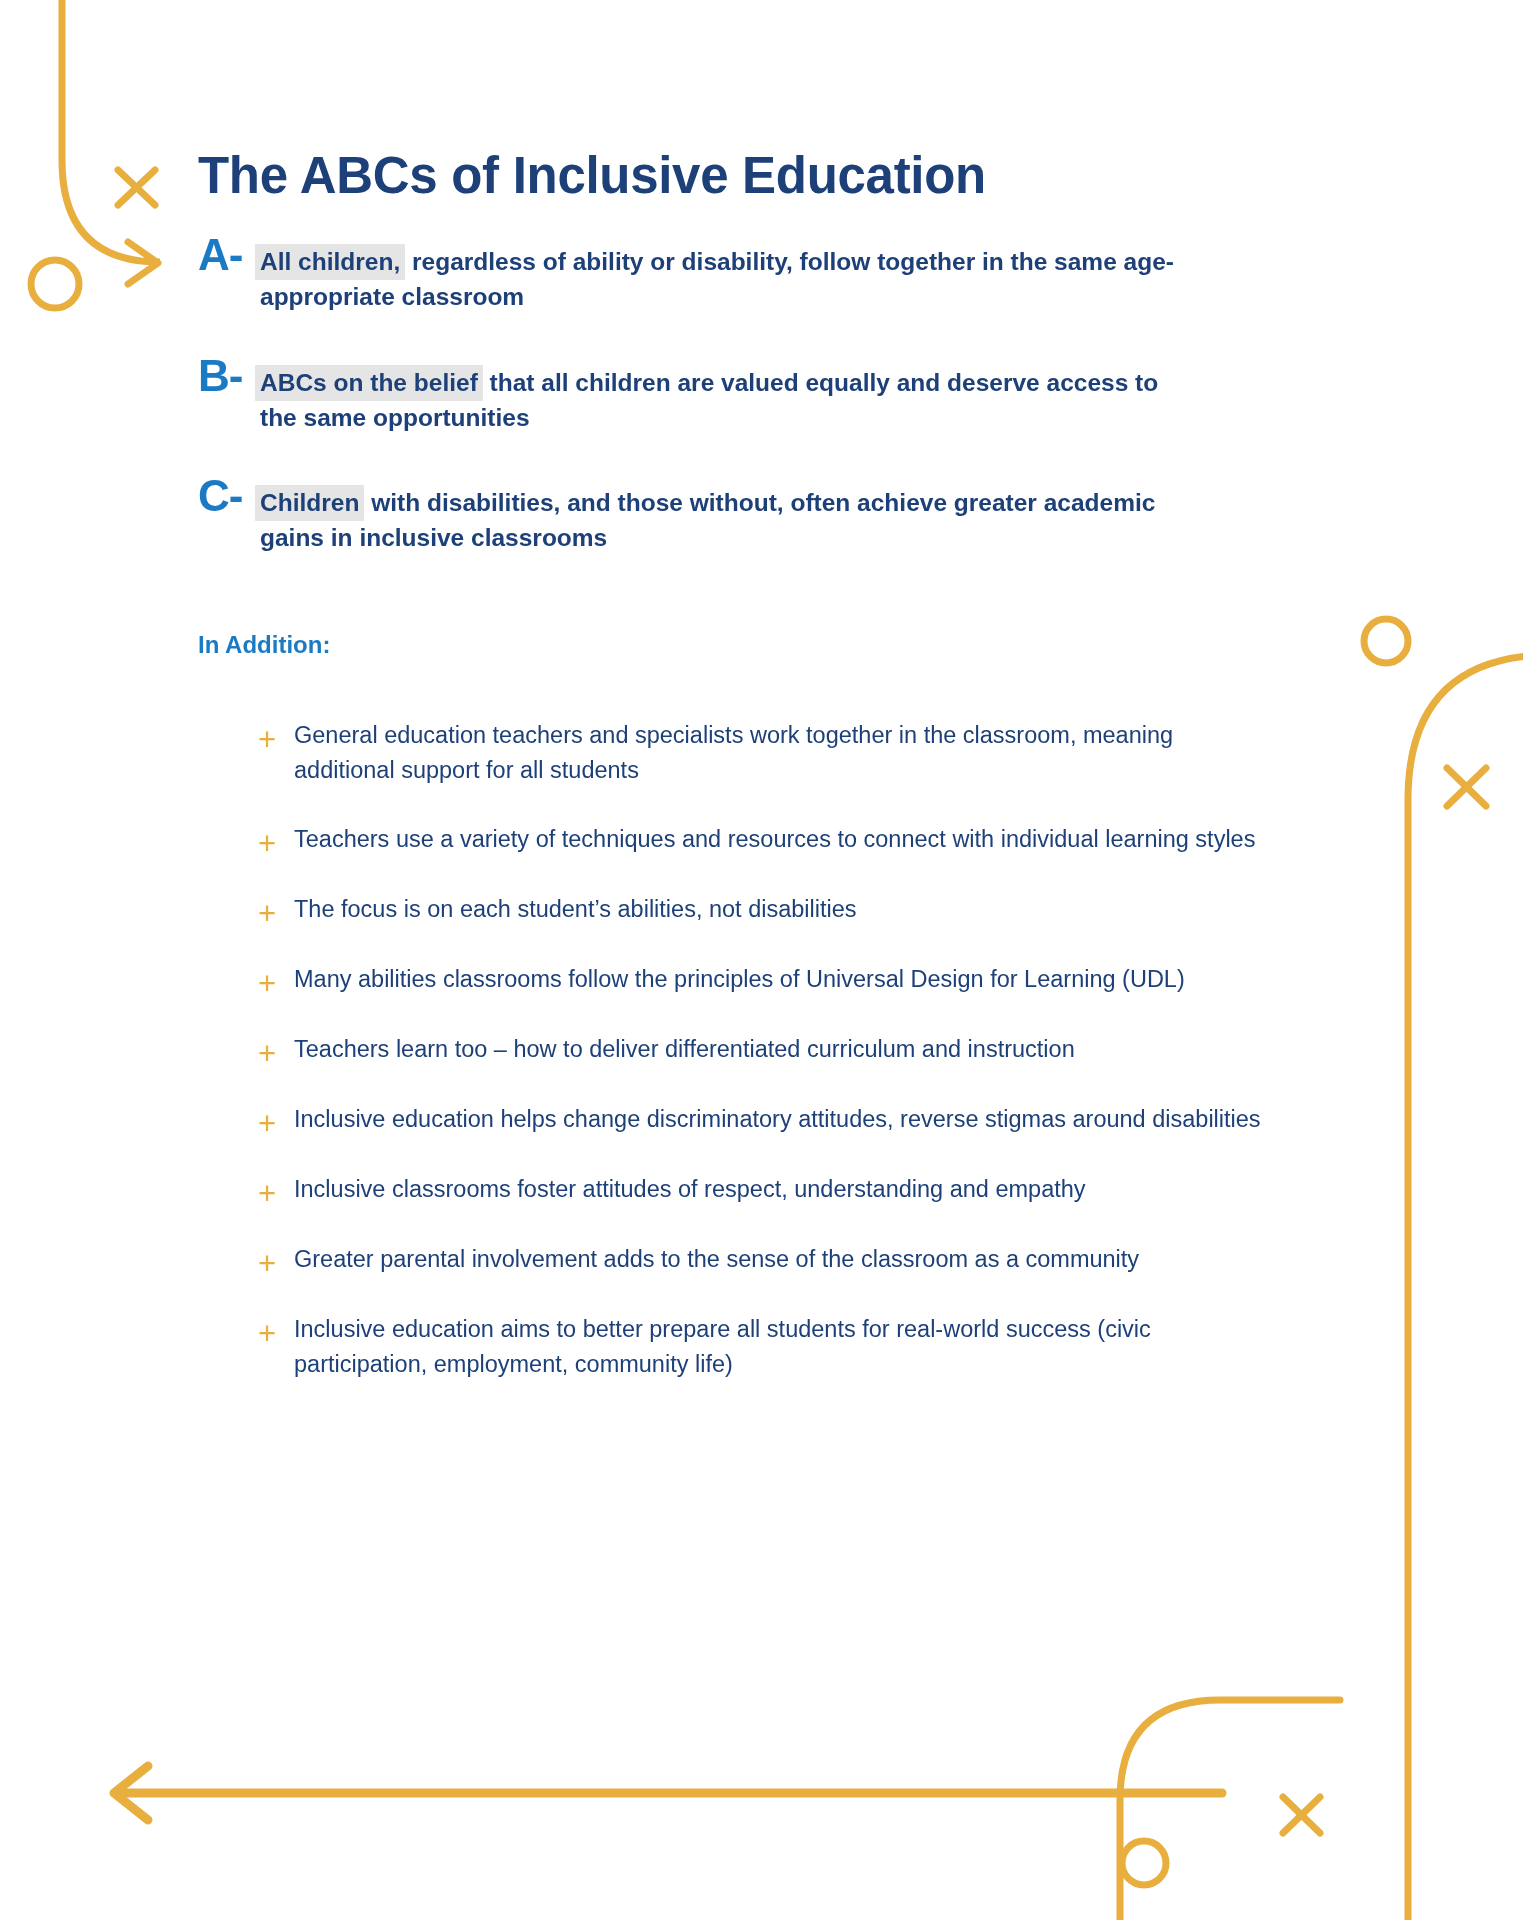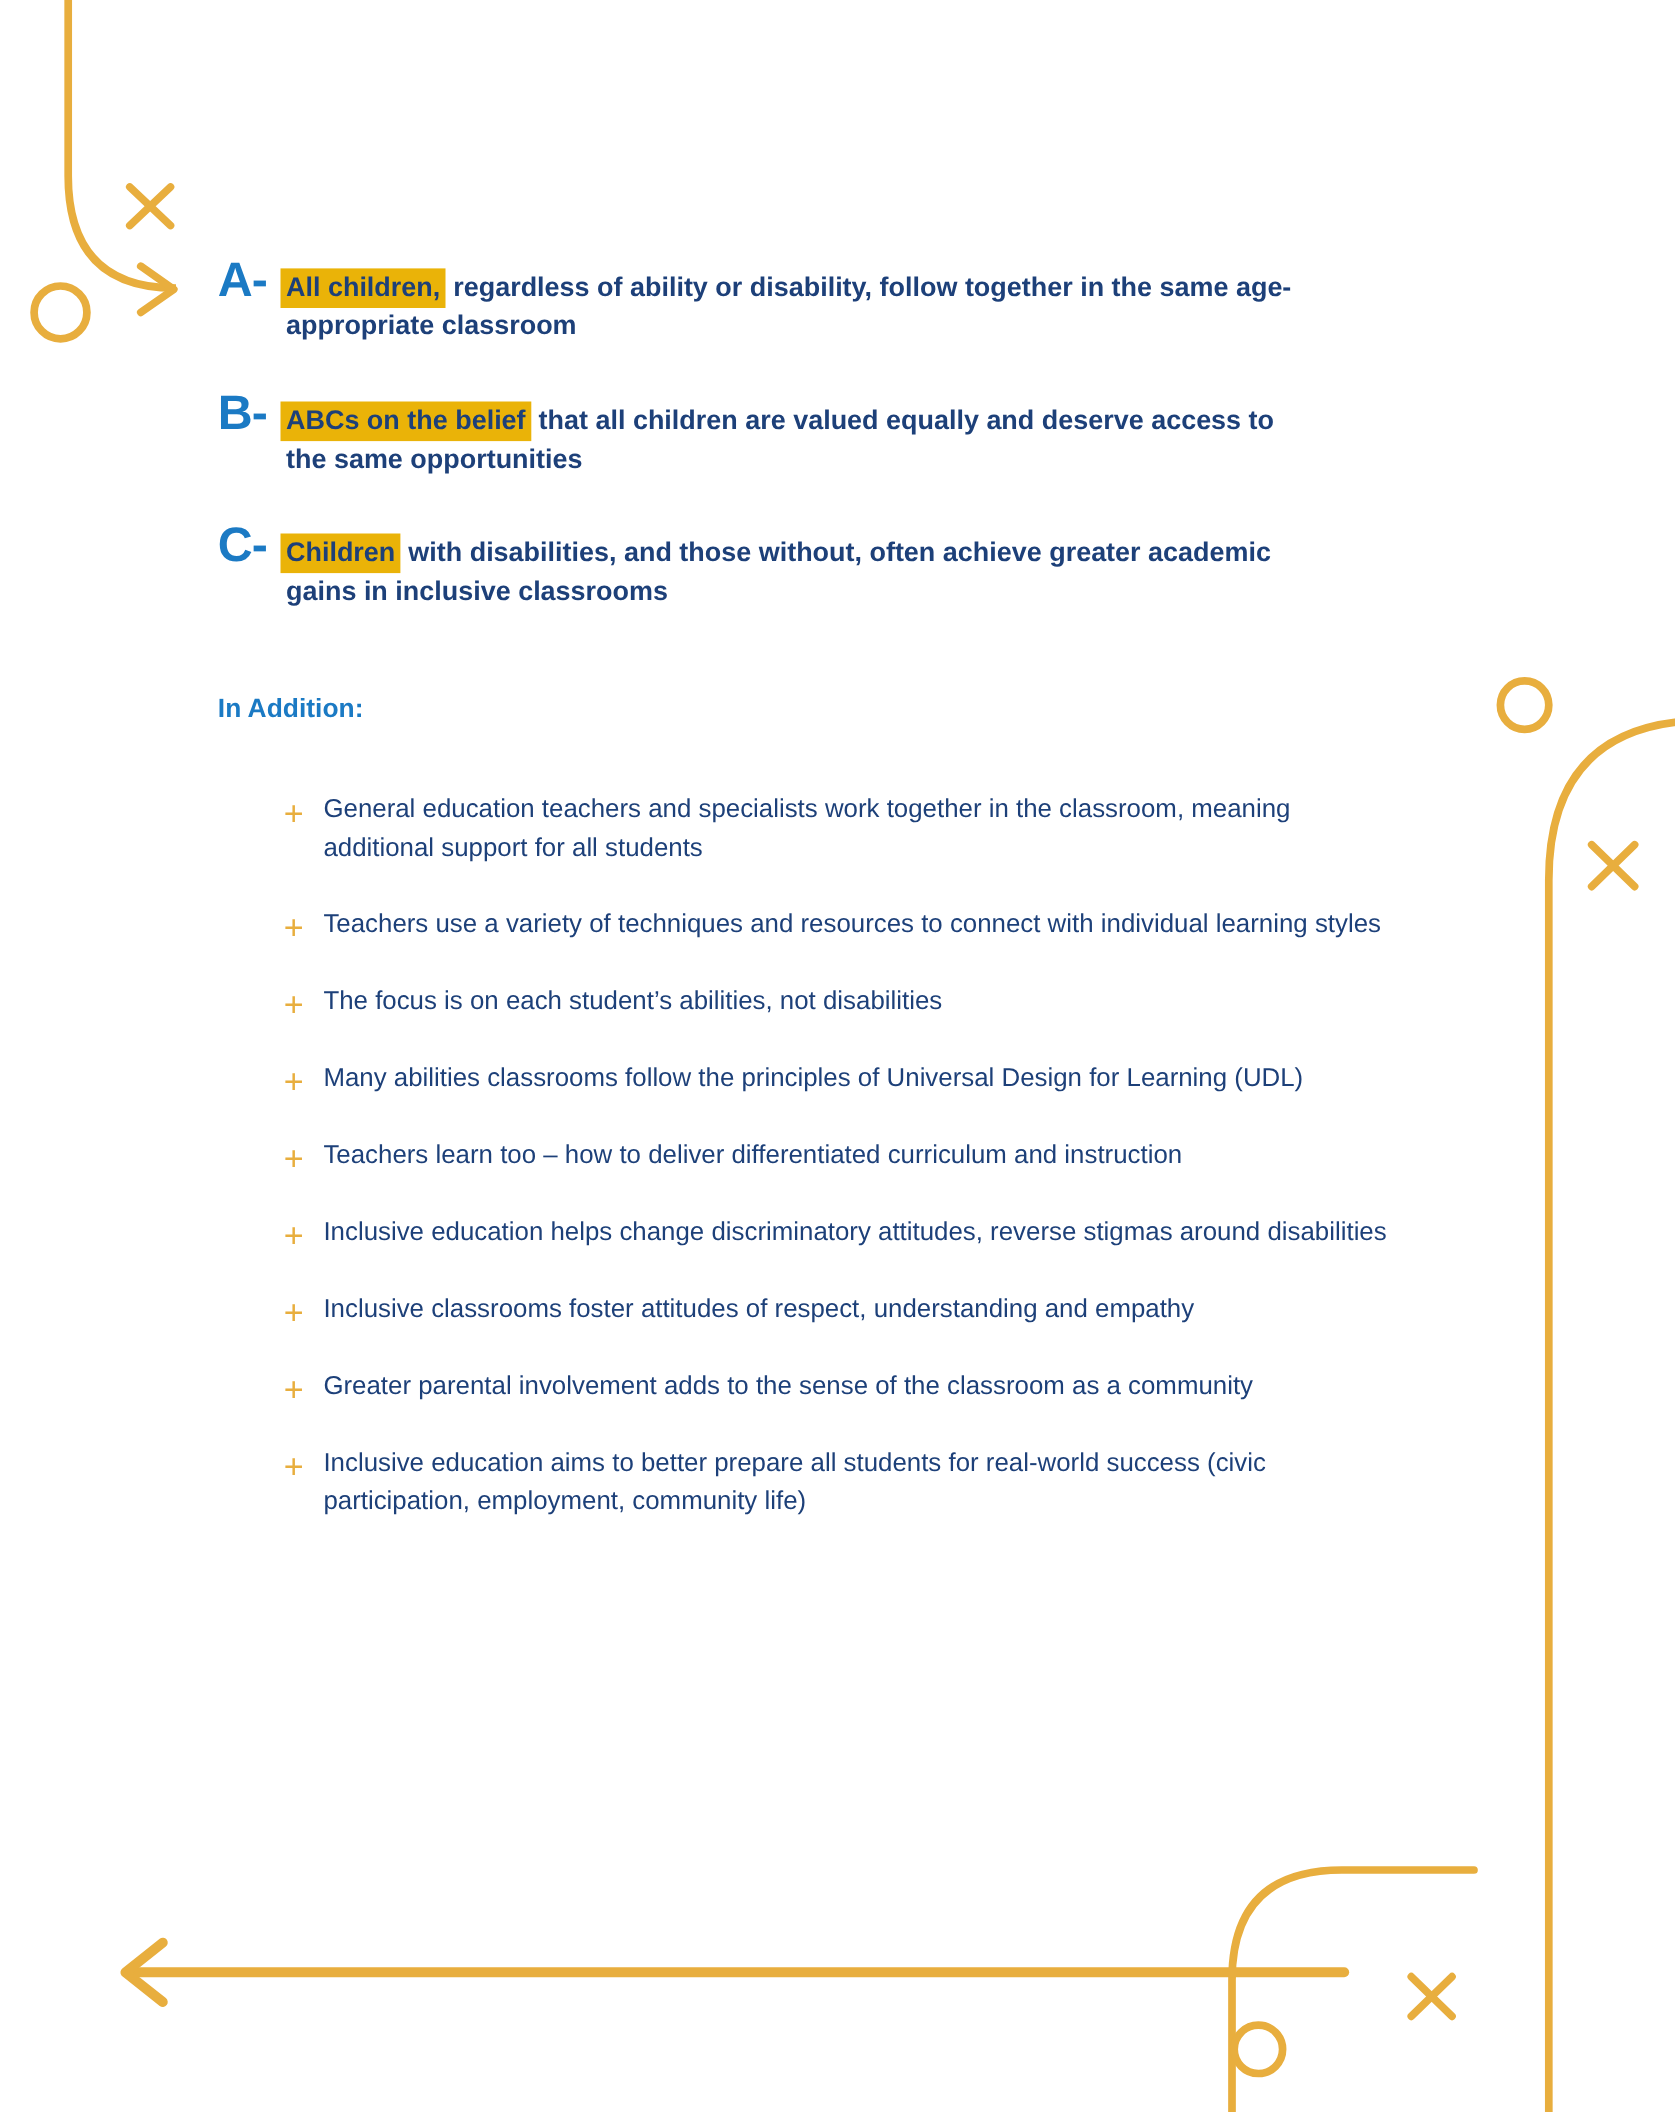--- a/index.html
+++ b/index.html
@@ -69,21 +69,21 @@
   .abc-text {
     flex: 1 1 auto;
     font-size: 24.5px;
     font-weight: bold;
     color: #1d4079;
     line-height: 1.44;
     padding-top: 12px;
   }
 
   .hl {
-    background: #eab308;
+    background: #e5e5e5;
     padding: 4px 5px 5px 5px;
     margin-left: -5px;
   }
 
   .in-addition {
     position: absolute;
     left: 198px;
     top: 631px;
     font-size: 24px;
     font-weight: bold;
@@ -152,20 +152,21 @@
   <circle cx="1144" cy="1863" r="22" fill="none" stroke="#e8ae3e" stroke-width="7"></circle>
 
   <g>
     <line x1="1283" y1="1797" x2="1320" y2="1833" stroke="#e8ae3e" stroke-width="7" stroke-linecap="round"></line>
     <line x1="1320" y1="1797" x2="1283" y2="1833" stroke="#e8ae3e" stroke-width="7" stroke-linecap="round"></line>
   </g>
 </svg>
 
 <div id="content">
 
+  <h1 class="page-title">The ABCs of Inclusive Education</h1>
 
   <div class="abc-block" style="top:232px;">
 
     <div class="abc-row">
       <div class="abc-letter"><span>A</span><span>-</span></div>
       <div class="abc-text"><span class="hl">All children,</span><span> regardless of ability or disability, follow together in the same age-appropriate classroom</span></div>
     </div>
 
     <div class="abc-row" style="margin-top:22px;">
       <div class="abc-letter"><span>B</span><span>-</span></div>

